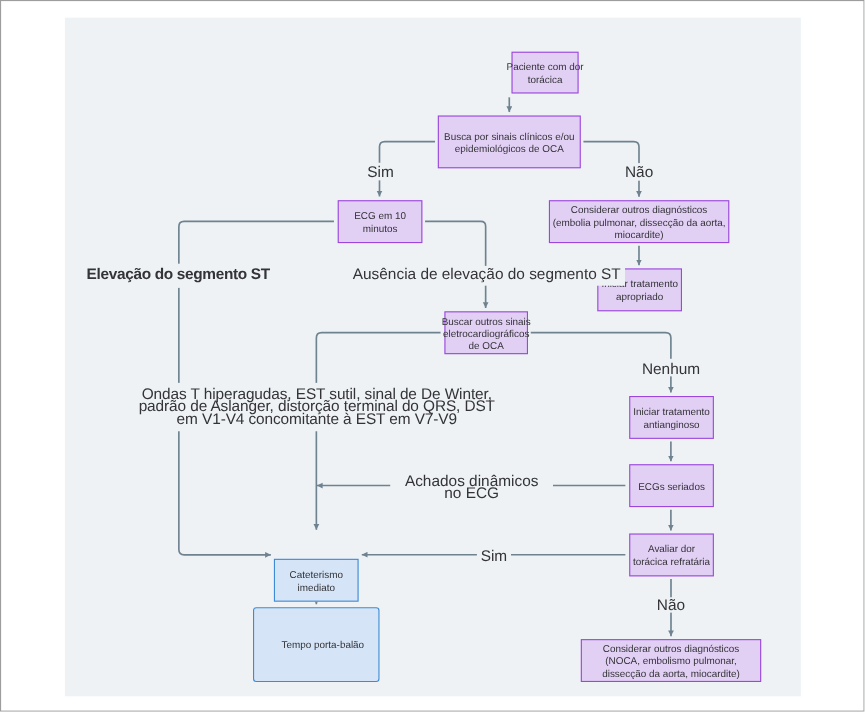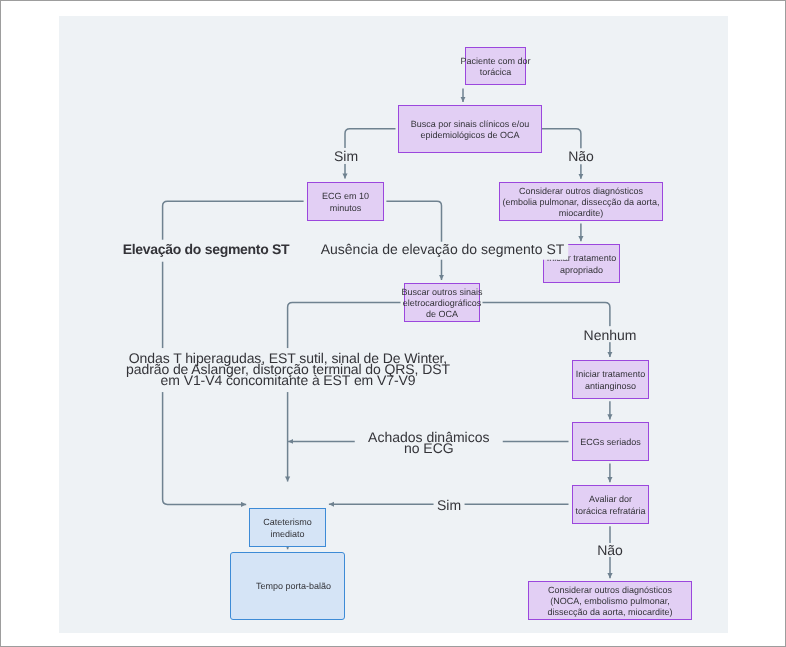--- a/index.html
+++ b/index.html
@@ -15,21 +15,21 @@
   svg#edges{position:absolute;left:0;top:0;width:786px;height:647px;z-index:2;}
   .node{position:absolute;z-index:3;box-sizing:border-box;display:flex;align-items:center;
         justify-content:center;text-align:center;color:#333338;font-size:9px;
         line-height:11.1px;white-space:pre;padding-top:2px;}
   .purple{background:#e2cff4;border:1px solid #9b47dd;}
   .blue{background:#d5e4f6;border:1px solid #3d8bd6;}
   .rounded{border-radius:3px;}
   .elabel{position:absolute;z-index:4;color:#333338;font-size:14px;line-height:11.1px;
           text-align:center;white-space:pre;background:#eef2f5;padding:6px 4px;
           transform:translate(-50%,-50%);}
-  .elabel.bold{font-weight:bold;letter-spacing:-0.3px;margin-left:44px;}
+  .elabel.bold{font-weight:bold;letter-spacing:-0.3px;}
 </style>
 </head>
 <body>
 
 <div id="page">
   <div id="canvas"></div>
   <div id="frame"></div>
 
   <svg id="edges" xmlns="http://www.w3.org/2000/svg">
     <defs>
@@ -65,21 +65,21 @@
 
       <path d="M610,526.3 L610,578.3" marker-end="url(#ah)"></path>
 
       <path d="M287.6,526.4 L287.6,549.3" marker-end="url(#ah)"></path>
     </g>
   </svg>
 
   <div class="node purple" style="left:425px;top:47px;width:61px;height:38px;margin-left:40px;">Paciente com dor
 torácica</div>
 
-  <div class="node purple" style="left:398px;top:105px;width:144px;height:48px;">Busca por sinais clínicos e/ou
+  <div class="node purple" style="left:398px;top:105px;width:130px;height:48px;">Busca por sinais clínicos e/ou
 epidemiológicos de OCA</div>
 
   <div class="node purple" style="left:307px;top:182px;width:77px;height:39px;">ECG em 10
 minutos</div>
 
   <div class="node purple" style="left:499px;top:182px;width:164px;height:39px;">Considerar outros diagnósticos
 (embolia pulmonar, dissecção da aorta,
 miocardite)</div>
 
   <div class="node purple" style="left:543px;top:244px;width:77px;height:39px;">Iniciar tratamento

